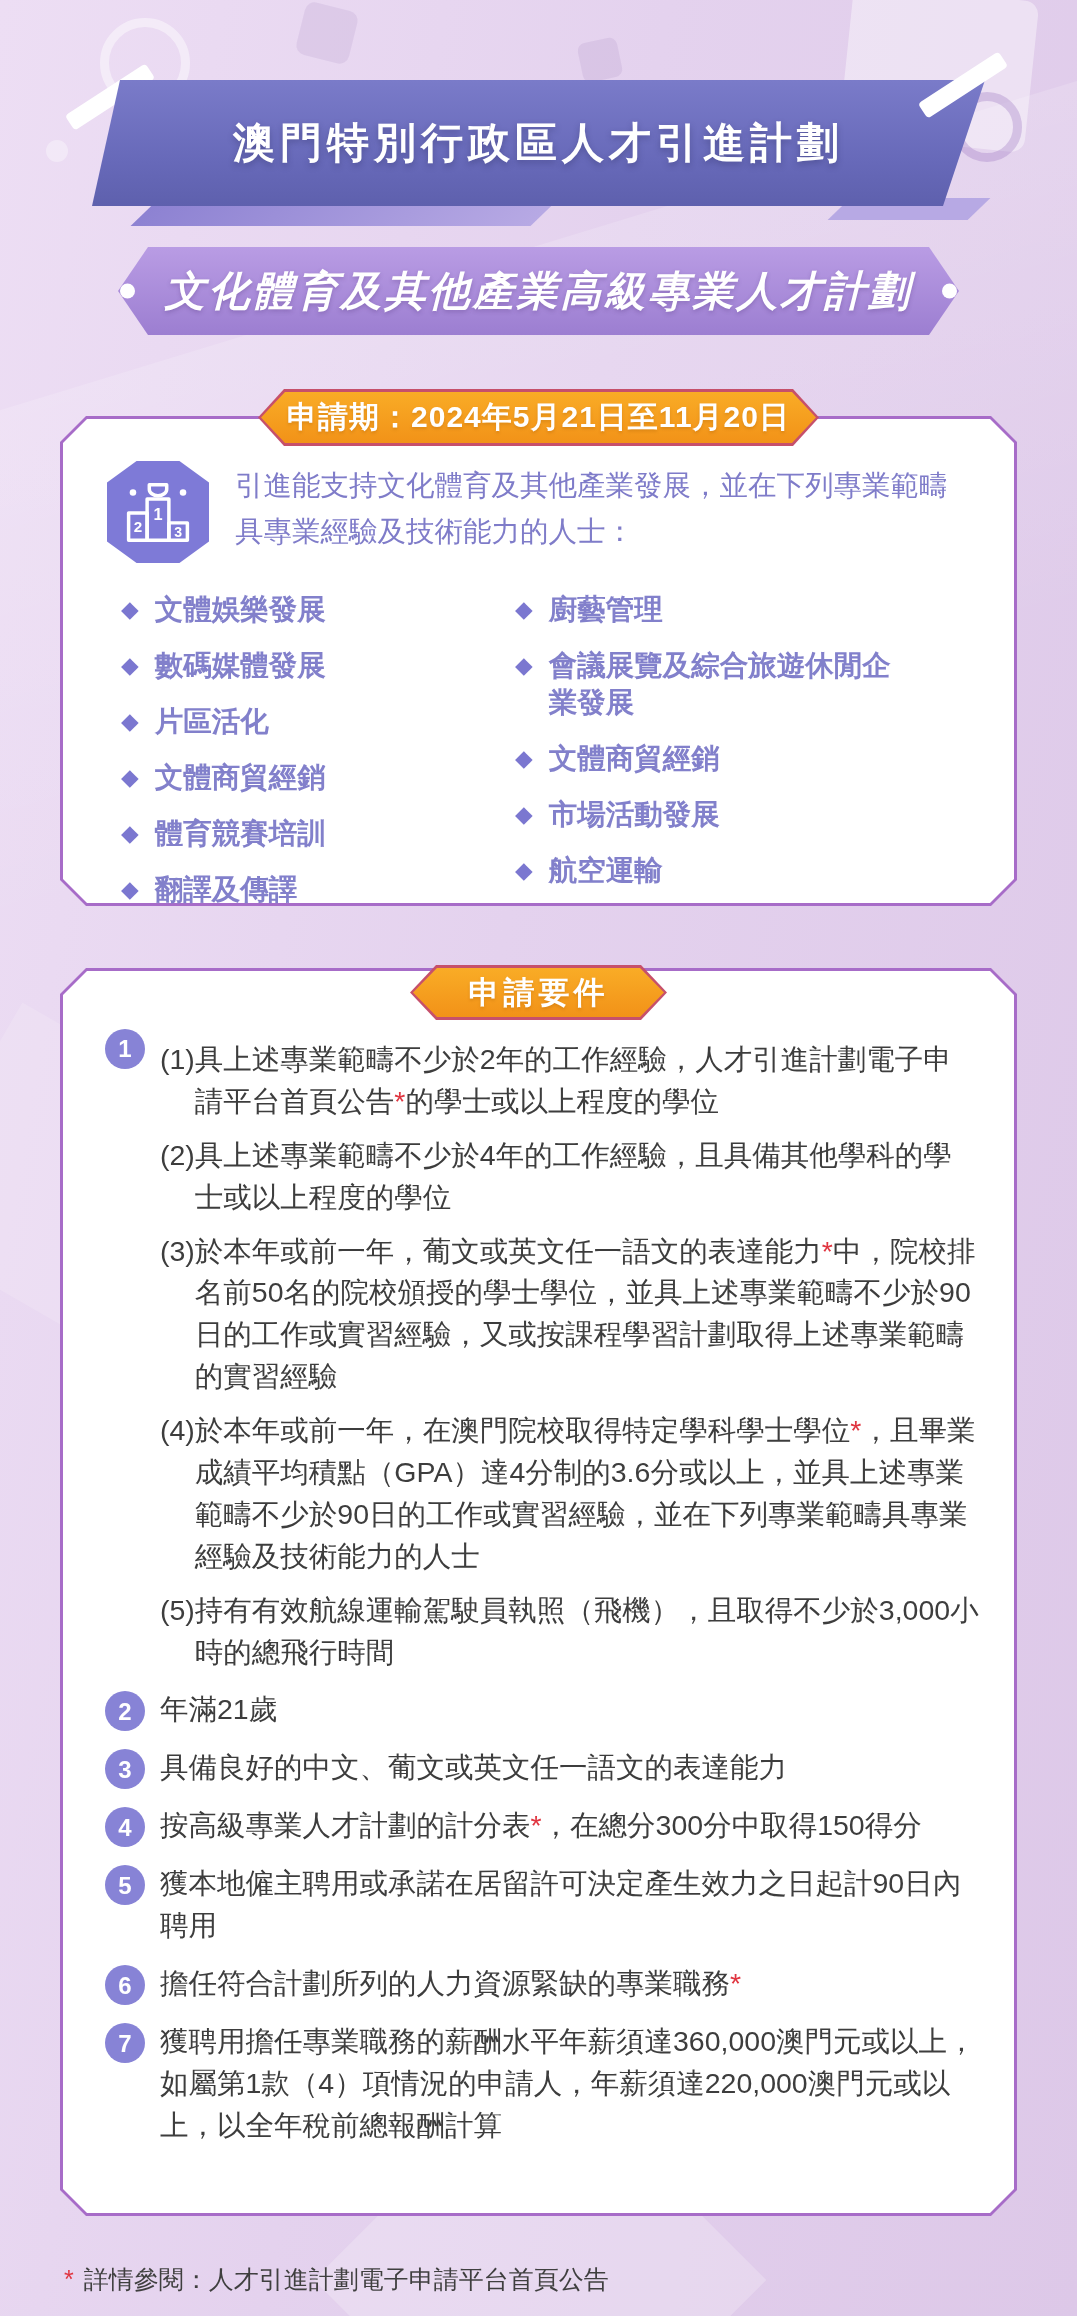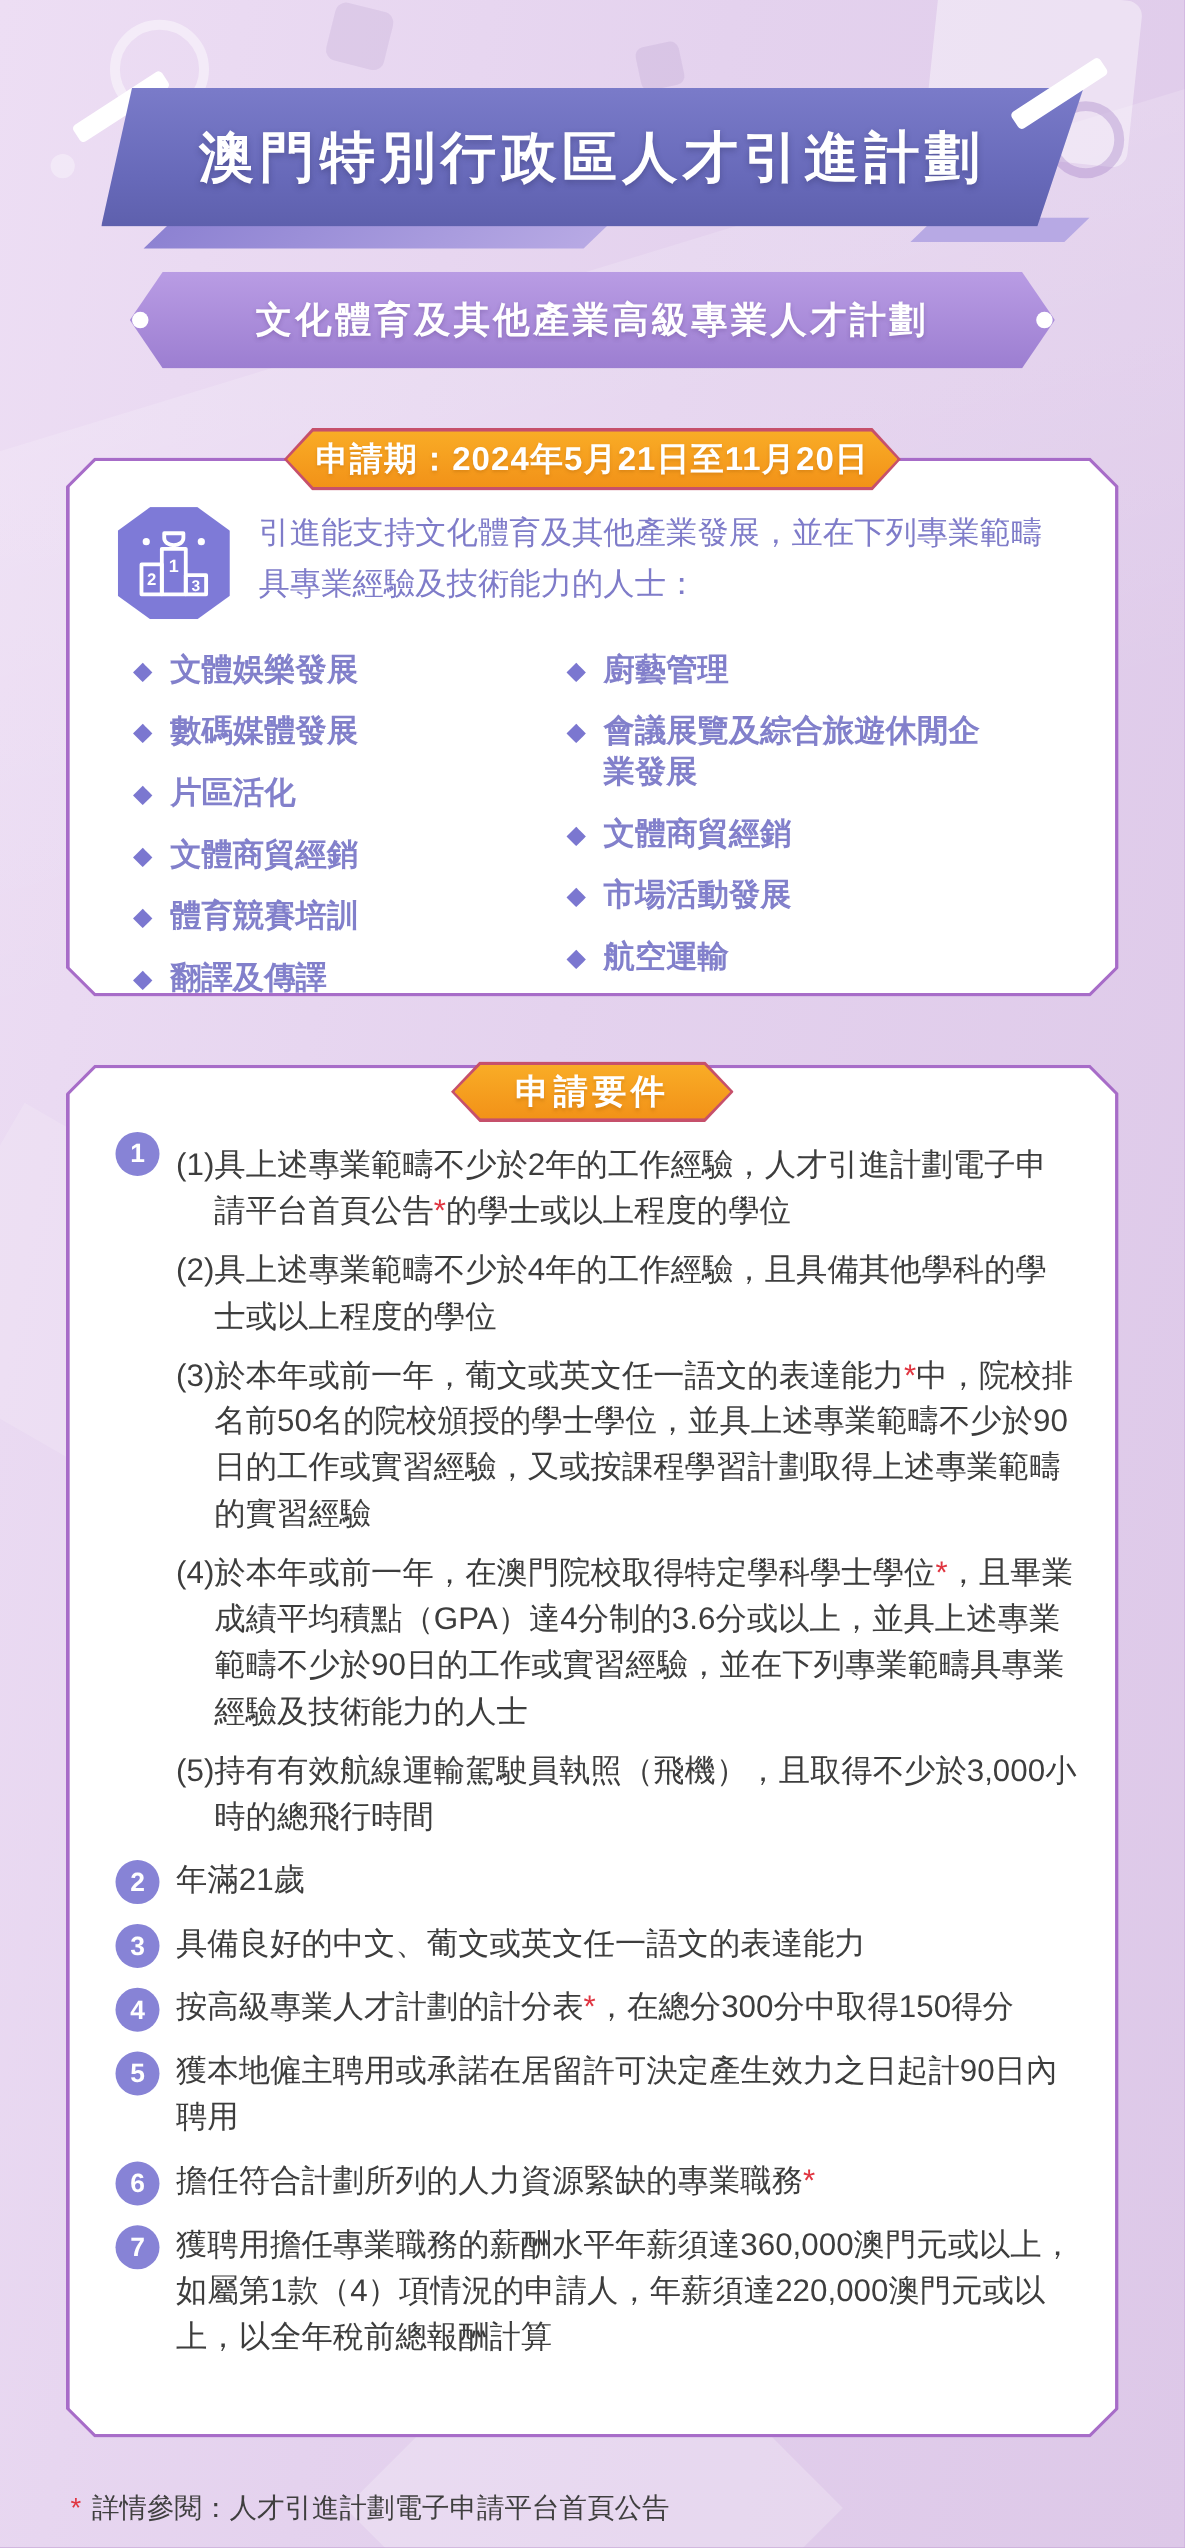--- a/index.html
+++ b/index.html
@@ -19,35 +19,35 @@
   .deco-sq2{left:580px;top:40px;width:40px;height:40px;background:rgba(120,80,160,.10);border-radius:8px;transform:rotate(-12deg);}
   .deco-diamond{left:380px;top:2120px;width:320px;height:320px;background:rgba(255,255,255,.22);transform:rotate(45deg);}
   .deco-tri{left:-60px;top:1050px;width:260px;height:260px;background:rgba(255,255,255,.14);transform:rotate(30deg);}
 
   
   .banner1{position:absolute;left:92px;top:80px;width:893px;height:126px;z-index:4;}
   .banner1-shape{position:absolute;inset:0;z-index:2;
     background:linear-gradient(180deg,#7a7bc9 0%,#6769b9 65%,#5e60ad 100%);
     clip-path:polygon(28px 0,100% 0,calc(100% - 42px) 100%,0 100%);}
   .banner1-title{position:absolute;inset:0;z-index:3;display:flex;align-items:center;justify-content:center;
-    color:#fff;font-size:50px;font-weight:bold;letter-spacing:5px;text-shadow:0 3px 6px rgba(40,40,90,.35);}
+    color:#fff;font-size:42px;font-weight:bold;letter-spacing:5px;text-shadow:0 3px 6px rgba(40,40,90,.35);}
   .fold-l{position:absolute;left:52px;bottom:-20px;width:400px;height:26px;z-index:1;
     background:linear-gradient(90deg,#8d82d2,#b7a9e4);transform:skewX(-46deg);}
   .fold-r{position:absolute;right:6px;bottom:-14px;width:140px;height:22px;z-index:1;
     background:#b7a9e4;transform:skewX(-46deg);}
   .accent-tl{position:absolute;left:-30px;top:8px;width:96px;height:18px;background:#fff;border-radius:4px;transform:rotate(-33deg);z-index:1;}
   .accent-tr{position:absolute;right:-26px;top:-4px;width:96px;height:18px;background:#fff;border-radius:4px;transform:rotate(-33deg);z-index:3;}
 
   
   .banner2{position:absolute;left:118px;top:247px;width:841px;height:88px;z-index:4;}
   .banner2-shape{position:absolute;inset:0;
     background:linear-gradient(180deg,#b99ce4 0%,#9c7ed1 100%);
     clip-path:polygon(30px 0,calc(100% - 30px) 0,100% 50%,calc(100% - 30px) 100%,30px 100%,0 50%);}
   .banner2-title{position:absolute;inset:0;display:flex;align-items:center;justify-content:center;
-    color:#fff;font-size:33px;font-weight:bold;letter-spacing:3px;text-shadow:0 2px 4px rgba(80,50,120,.30);}
+    color:#fff;font-size:41px;font-weight:bold;letter-spacing:3px;text-shadow:0 2px 4px rgba(80,50,120,.30);font-style:italic;}
   .banner2 .dot{position:absolute;width:15px;height:15px;border-radius:50%;background:#fff;top:50%;transform:translateY(-50%);}
   .dot-l{left:2px;} .dot-r{right:2px;}
 
   
   .tag{position:absolute;z-index:6;}
   .tag-border{position:absolute;inset:0;background:#c6506b;
     clip-path:polygon(26px 0,calc(100% - 26px) 0,100% 50%,calc(100% - 26px) 100%,26px 100%,0 50%);}
   .tag-fill{position:absolute;inset:3px;background:linear-gradient(180deg,#f9ac26,#f29218);
     clip-path:polygon(24px 0,calc(100% - 24px) 0,100% 50%,calc(100% - 24px) 100%,24px 100%,0 50%);}
   .tag-label{position:absolute;inset:0;display:flex;align-items:center;justify-content:center;

